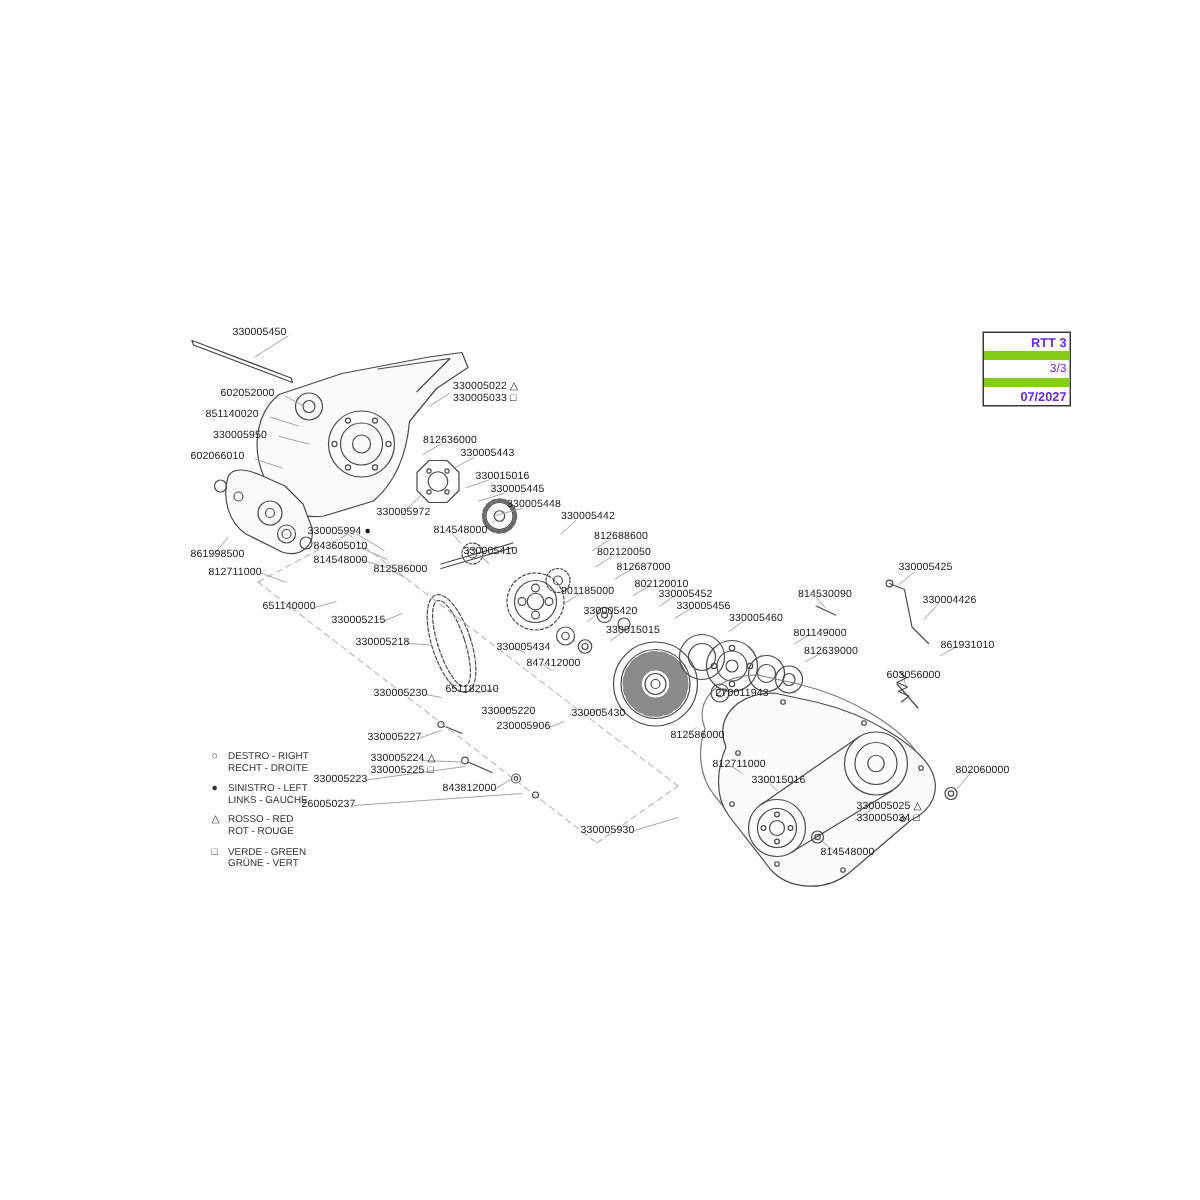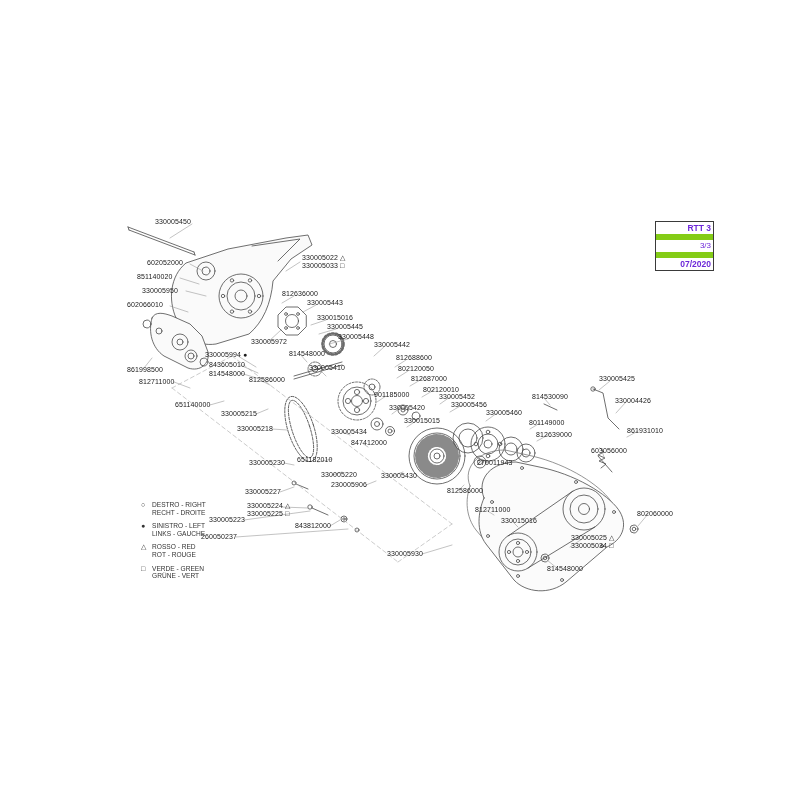--- a/index.html
+++ b/index.html
@@ -319,21 +319,21 @@
       <div class="part-label" style="left: 387px; top: 550px;">330005930</div>
       <div class="part-label" style="left: 571px; top: 534px;">330005025 △</div>
       <div class="part-label" style="left: 571px; top: 542px;">330005034 □</div>
       <div class="part-label" style="left: 637px; top: 510px;">802060000</div>
       <div class="part-label" style="left: 547px; top: 565px;">814548000</div>
     </div>
 
   <div class="titleblock">
     <div class="tb-row tb-bold">RTT 3</div>
     <div class="tb-row">3/3</div>
-    <div class="tb-row tb-bold">07/2020</div>
+    <div class="tb-row tb-bold">07/2027</div>
   </div>
 
   <div class="legend">
     <div class="legend-row">
       <span class="legend-sym">○</span>
       <span class="legend-txt">
         <div>DESTRO - RIGHT</div>
         <div>RECHT - DROITE</div>
       </span>
     </div>

